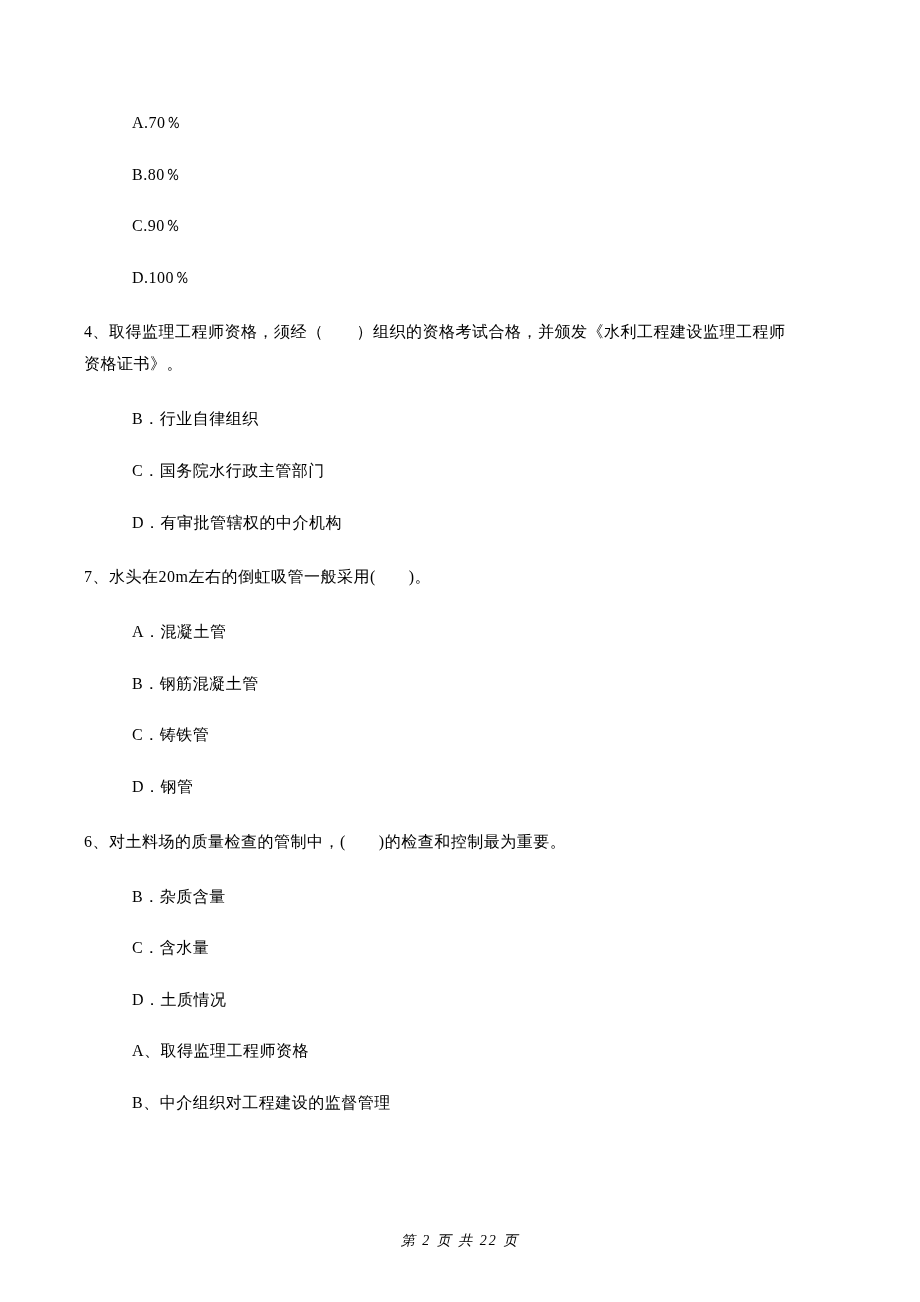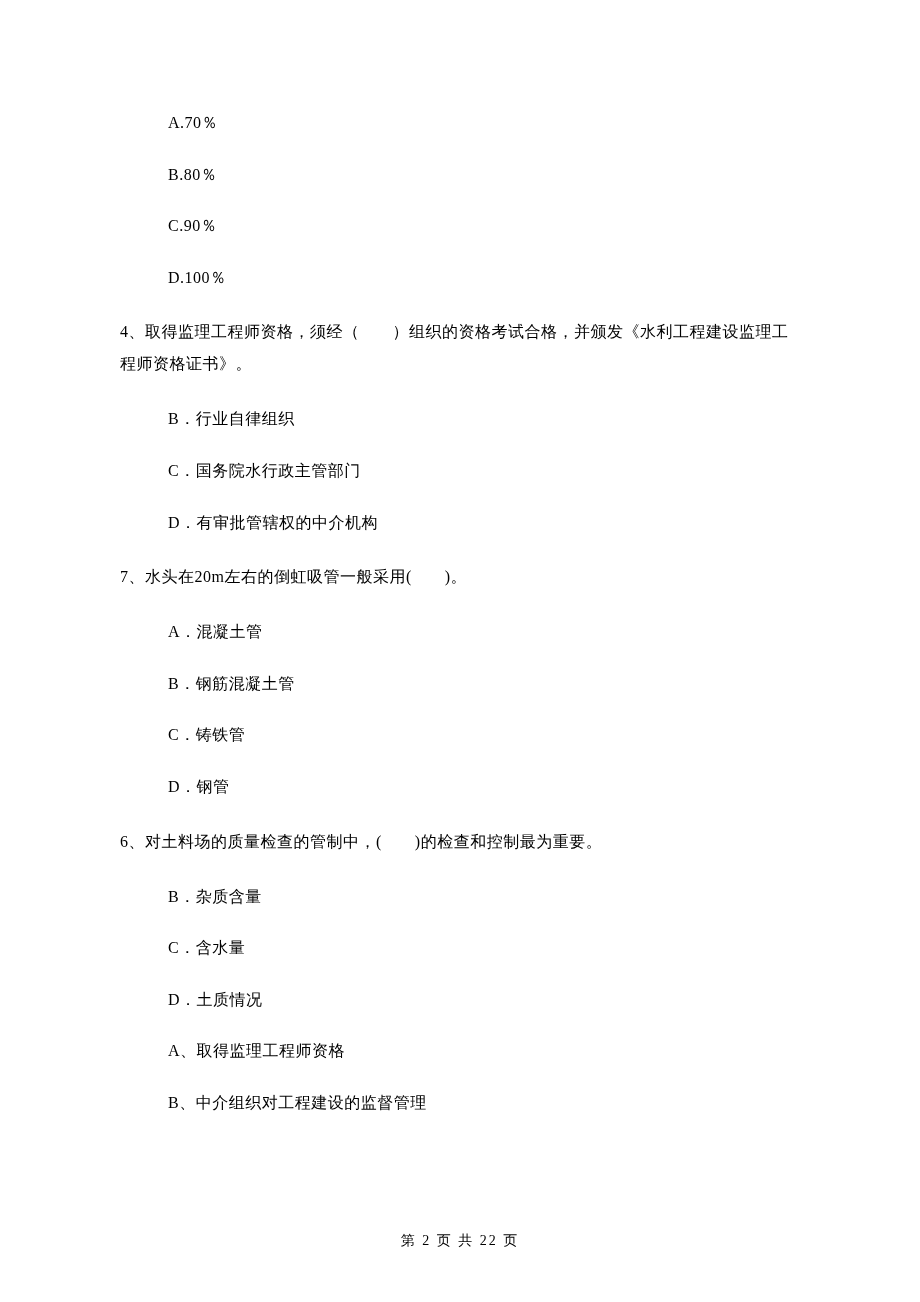--- a/index.html
+++ b/index.html
@@ -11,21 +11,21 @@
       width: 920px;
       height: 1302px;
       background: #ffffff;
       font-family: "SimSun", "宋体", serif;
       font-size: 16px;
       line-height: 1.6;
       color: #000000;
       position: relative;
     }
     .content {
-      padding: 110px 120px 0 120px;
+      padding: 110px 120px 0 84px;
     }
     .option {
       padding-left: 48px;
       margin-bottom: 26px;
       letter-spacing: 0.5px;
     }
     .question {
       margin-bottom: 26px;
       letter-spacing: 0.5px;
       line-height: 2;
@@ -34,20 +34,21 @@
       margin-bottom: 6px;
     }
     .footer {
       position: absolute;
       bottom: 50px;
       left: 0;
       right: 0;
       text-align: center;
       font-size: 14px;
       letter-spacing: 2px;
+      font-style: italic;
     }
   </style>
 </head>
 <body>
 
 <div class="content">
 
   <div class="question-block">
     <div class="option">A.70％</div>
     <div class="option">B.80％</div>

